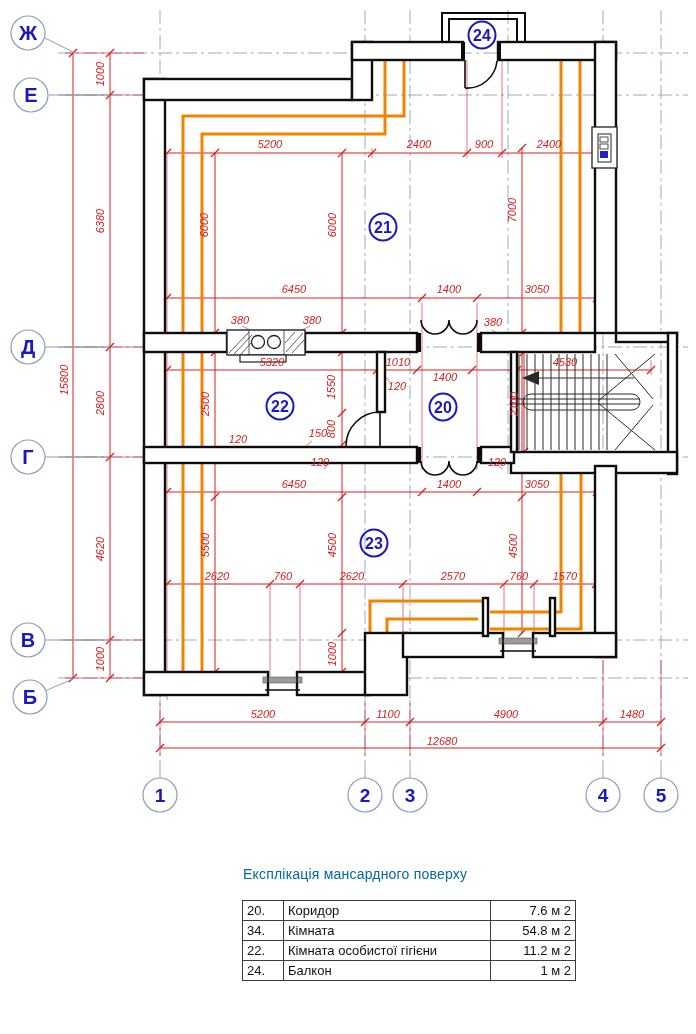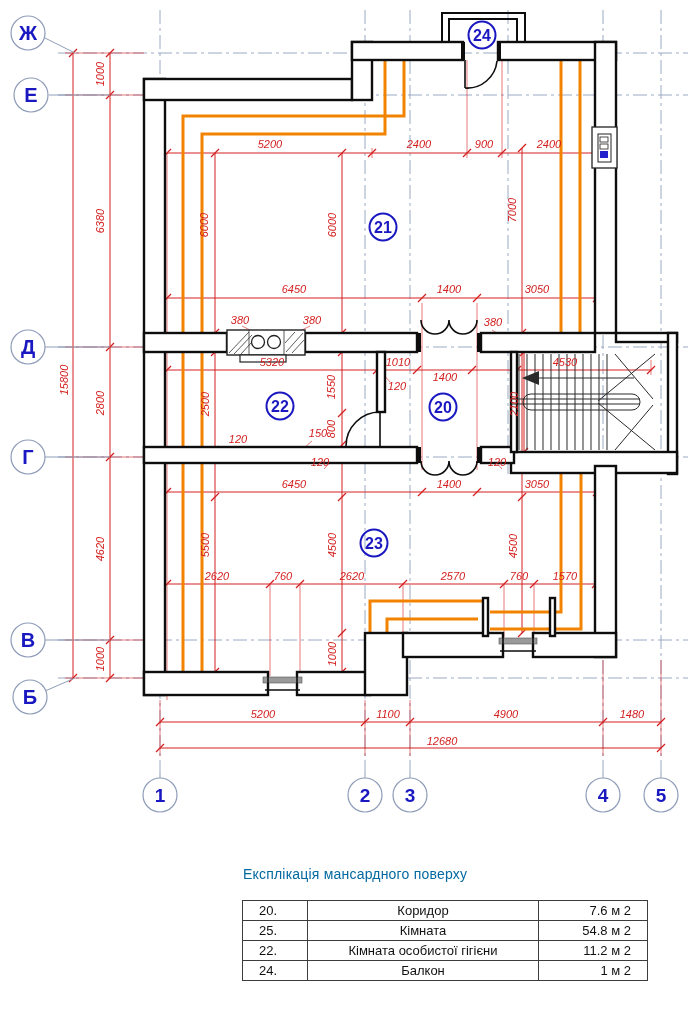--- a/index.html
+++ b/index.html
@@ -22,23 +22,23 @@
   .room-circle{fill:none;stroke:#1a18c0;stroke-width:2;}
   .room-num{fill:#1a18c0;font:bold 16px "Liberation Sans",sans-serif;text-anchor:middle;}
   .stair{stroke:#2a2a2a;stroke-width:1;fill:none;}
   .leader{stroke:#8e9cb8;stroke-width:1;fill:none;}
   .hatch{stroke:#333;stroke-width:.8;}
   .sill{fill:#9a9a9a;stroke:#555;stroke-width:.6;}
   #legend-title{position:absolute;left:243px;top:866px;font-size:14px;color:#0369a1;
       letter-spacing:.2px;}
   #legend-table{position:absolute;left:242px;top:900px;border-collapse:collapse;
       font-size:13px;color:#111;}
-  #legend-table td{border:1px solid #3c3c3c;height:19px;padding:0 16px;white-space:nowrap;}
+  #legend-table td{border:1px solid #3c3c3c;height:19px;padding:0 4px;white-space:nowrap;}
   #legend-table td.c-num{width:32px;}
-  #legend-table td.c-name{width:198px;text-align:center;}
+  #legend-table td.c-name{width:198px;}
   #legend-table td.c-area{width:76px;text-align:right;}
 </style>
 </head>
 <body>
 
 <div id="page">
 <svg id="plan-svg" width="696" height="820" viewBox="0 0 696 820">
 
   <g id="grid-lines">
     <path class="grid" d="M58,53 H688 M58,95 H688 M58,347 H688 M58,457 H688 M58,640 H688 M58,678 H688"></path>
@@ -307,21 +307,21 @@
 
 <div id="legend-title">Експлікація мансардного поверху</div>
 <table id="legend-table">
   <tbody>
     <tr>
       <td class="c-num">20.</td>
       <td class="c-name">Коридор</td>
       <td class="c-area">7.6 м 2</td>
     </tr>
     <tr>
-      <td class="c-num">25.</td>
+      <td class="c-num">34.</td>
       <td class="c-name">Кімната</td>
       <td class="c-area">54.8 м 2</td>
     </tr>
     <tr>
       <td class="c-num">22.</td>
       <td class="c-name">Кімната особистої гігієни</td>
       <td class="c-area">11.2 м 2</td>
     </tr>
     <tr>
       <td class="c-num">24.</td>

